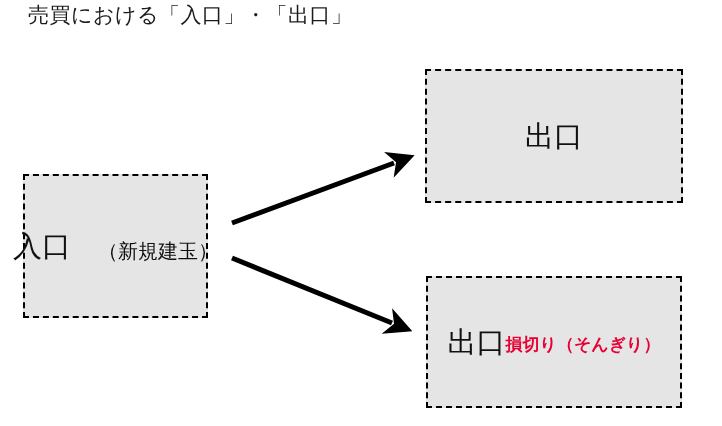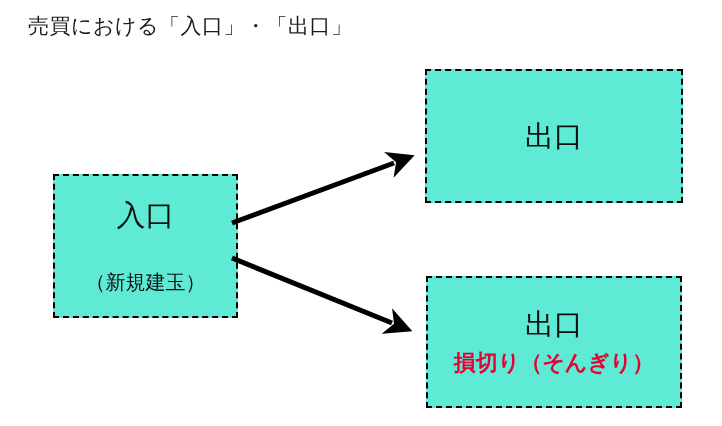--- a/index.html
+++ b/index.html
@@ -11,40 +11,40 @@
   .canvas {
     position: relative;
     width: 722px;
     height: 426px;
     background: #ffffff;
     overflow: hidden;
   }
   .diagram-title {
     position: absolute;
     left: 28px;
-    top: 12px;
+    top: 1px;
     margin: 0;
     font-size: 21px;
     font-weight: 500;
     letter-spacing: 0.5px;
     color: #1a1a1a;
     white-space: nowrap;
   }
   .box {
     position: absolute;
     box-sizing: border-box;
     border: 2px dashed #000000;
-    background: #5eead4;
+    background: #e5e5e5;
     display: flex;
-    flex-direction: column;
+    flex-direction: row;
     align-items: center;
     justify-content: center;
   }
   .box-entry {
-    left: 53px;
+    left: 23px;
     top: 174px;
     width: 185px;
     height: 144px;
     gap: 27px;
   }
   .box-exit-profit {
     left: 425px;
     top: 69px;
     width: 258px;
     height: 134px;
@@ -68,21 +68,21 @@
     margin-top: 9px;
     white-space: nowrap;
   }
   .sublabel-profit {
     font-size: 22px;
     font-weight: bold;
     color: #1d50a2;
     margin-top: 7px;
   }
   .sublabel-loss {
-    font-size: 22px;
+    font-size: 17px;
     font-weight: bold;
     color: #e60033;
     margin-top: 7px;
   }
   .arrows-layer {
     position: absolute;
     left: 0;
     top: 0;
     width: 722px;
     height: 426px;

